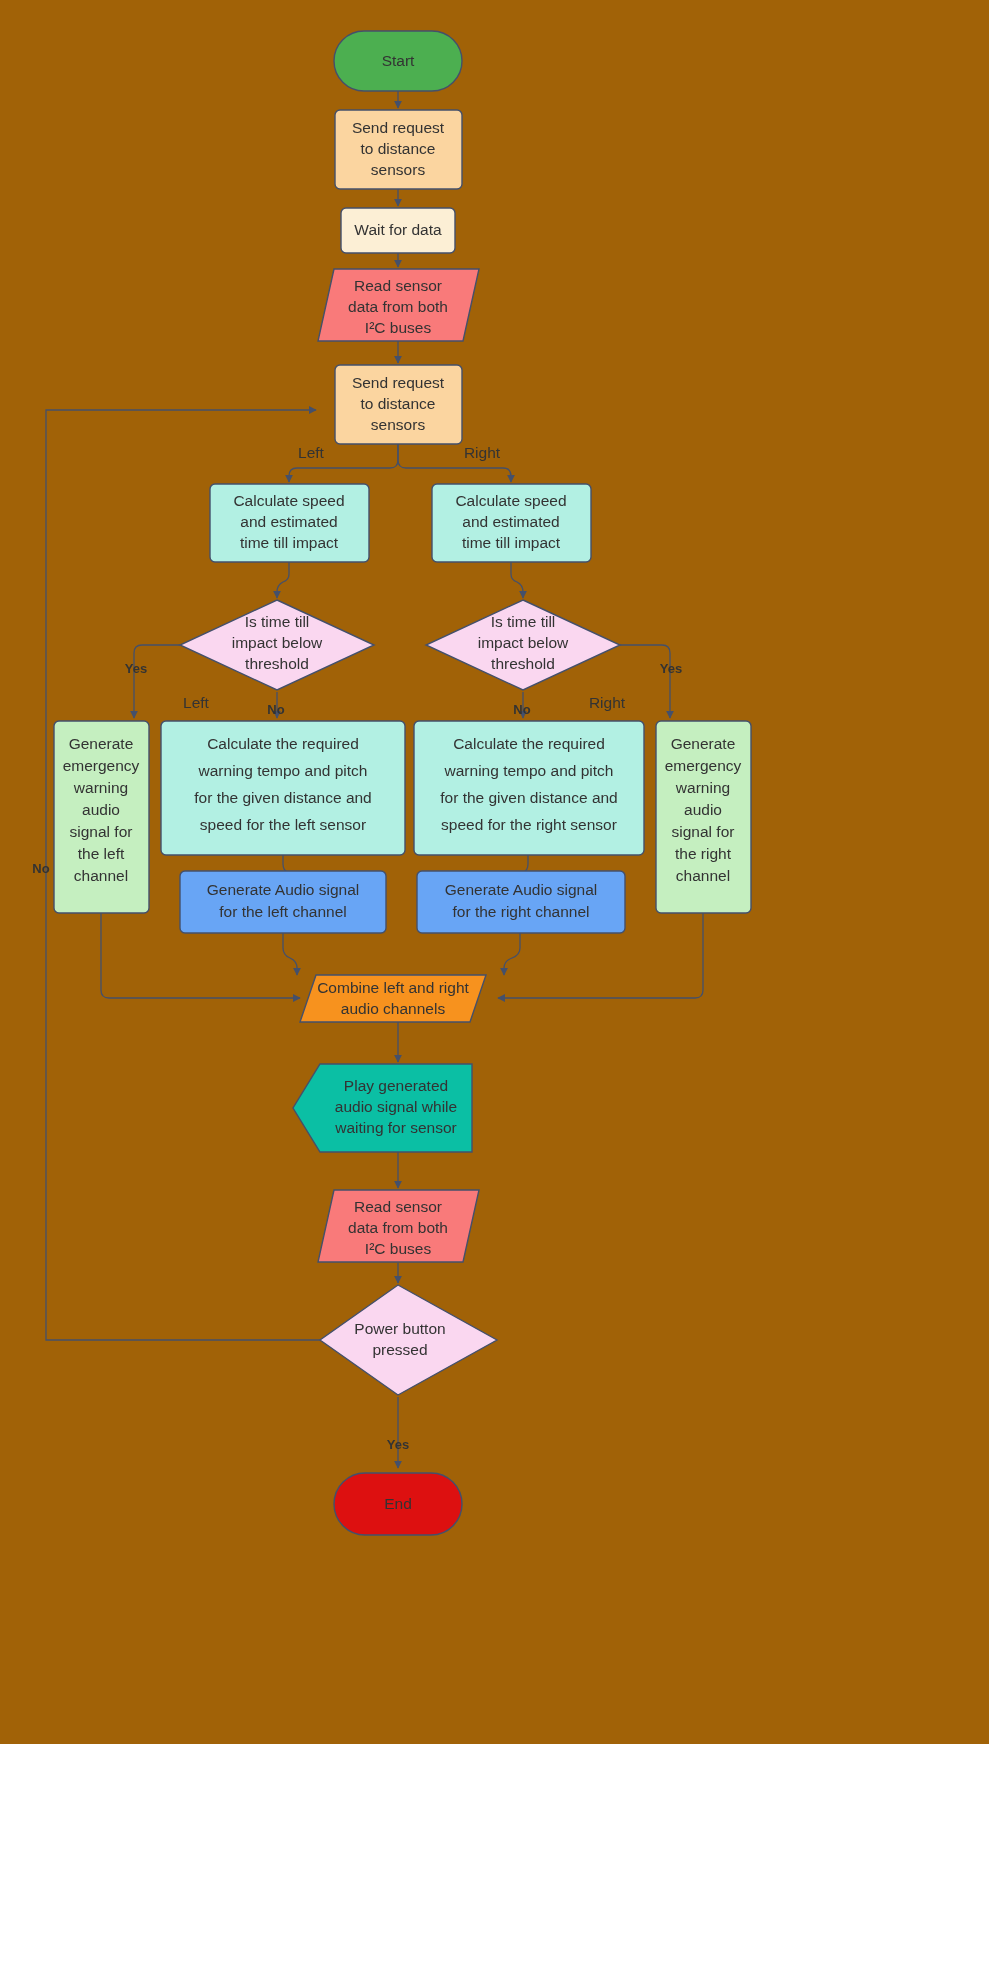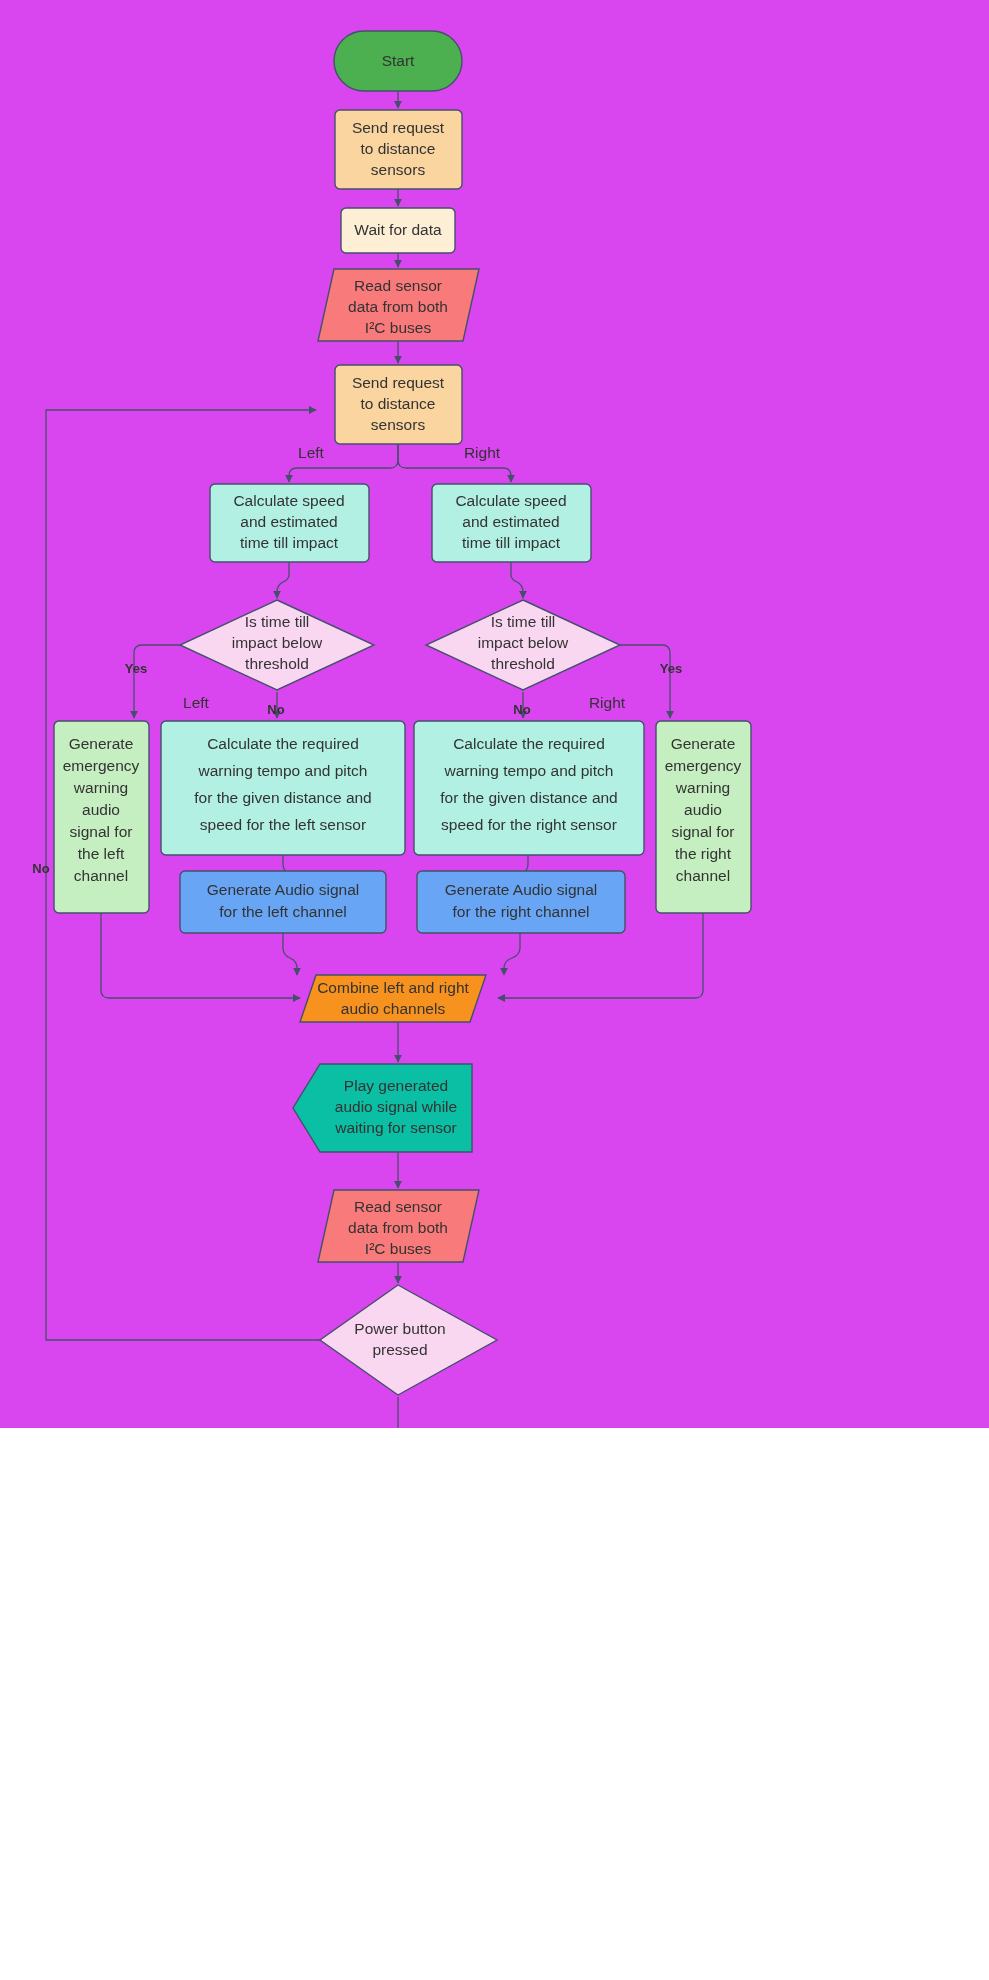--- a/index.html
+++ b/index.html
@@ -3,22 +3,22 @@
 <meta charset="utf-8">
 <style>
   html, body {
     margin: 0;
     padding: 0;
     background: #ffffff;
   }
   #canvas-wrap {
     position: relative;
     width: 989px;
-    height: 1428px;
-    background: #d946ef;
+    height: 1744px;
+    background: #a16207;
     font-family: "Liberation Sans", sans-serif;
   }
   svg.flow {
     display: block;
     width: 989px;
     height: 1980px;
   }
   .node-label {
     font-family: "Liberation Sans", sans-serif;
     font-size: 15.5px;

